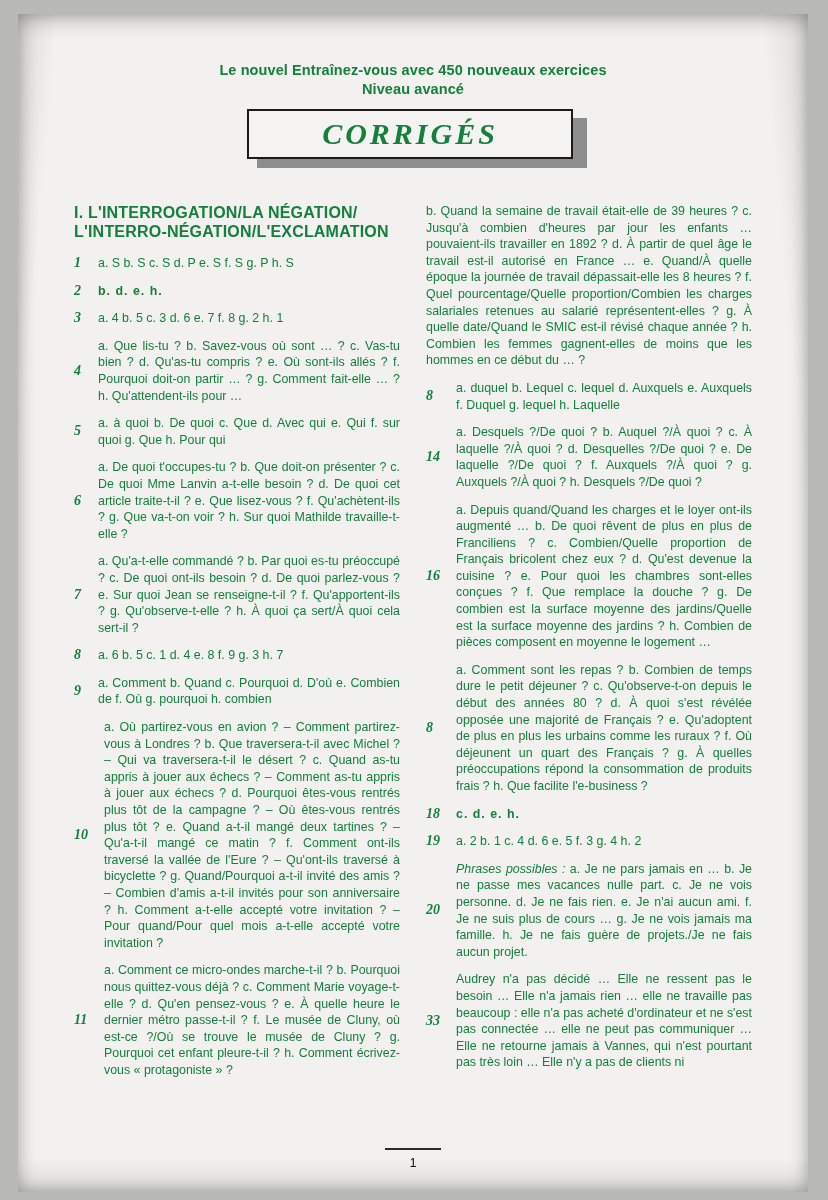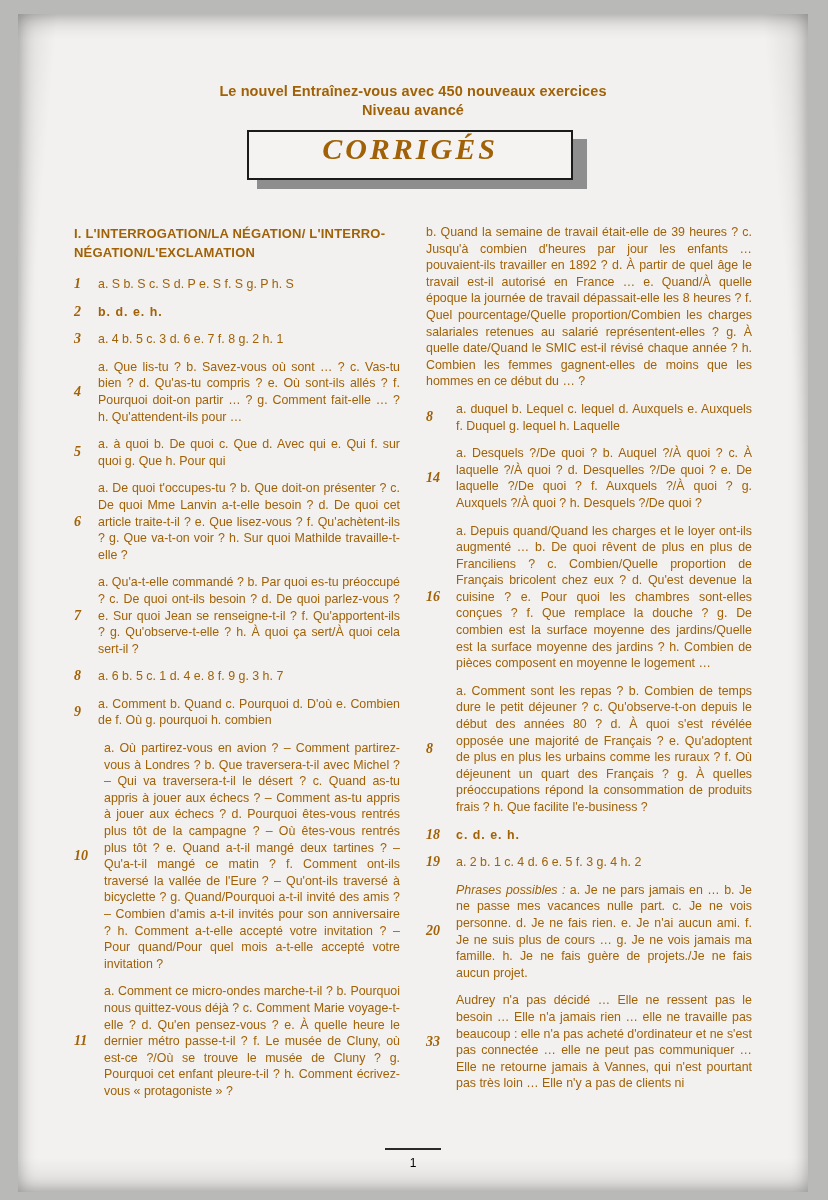--- a/index.html
+++ b/index.html
@@ -51,22 +51,21 @@
     font-size: 10px;
     line-height: 15px;
     pointer-events:none;
     overflow:hidden;
   }
   .content {
     position: absolute;
     left: 56px;
     top: 48px;
     width: 678px;
-    color: #a16207;
-    margin-top: 21px;
+    color: #15803d;
   }
   .hdr-line1, .hdr-line2 {
     text-align: center;
     font-weight: bold;
     font-size: 14.5px;
     letter-spacing: 0.1px;
   }
   .hdr-line2 { margin-top: 3px; }
   .title-wrap {
     position: relative;
@@ -81,40 +80,41 @@
     background: #8e8e8e;
   }
   .title-box {
     position:absolute;
     left: 0; top: 0;
     width: 322px;
     height: 46px;
     border: 2px solid #1b1b1b;
     background: #f4f3f1;
     display:flex;
+    align-items:center;
     justify-content:center;
   }
   .title-box span {
     font-family: "Liberation Serif", serif;
     font-weight: bold;
     font-style: italic;
     font-size: 30px;
     letter-spacing: 3px;
   }
   .columns {
     margin-top: 40px;
     display: flex;
     gap: 26px;
   }
   .col {
     width: 326px;
   }
   .section-title {
     font-weight: bold;
-    font-size: 13px;
+    font-size: 16px;
     line-height: 19px;
     letter-spacing: 0.2px;
     margin-bottom: 14px;
   }
   .item {
     display: flex;
     align-items: center;
     margin-bottom: 11px;
     font-size: 12.4px;
     line-height: 16.6px;

